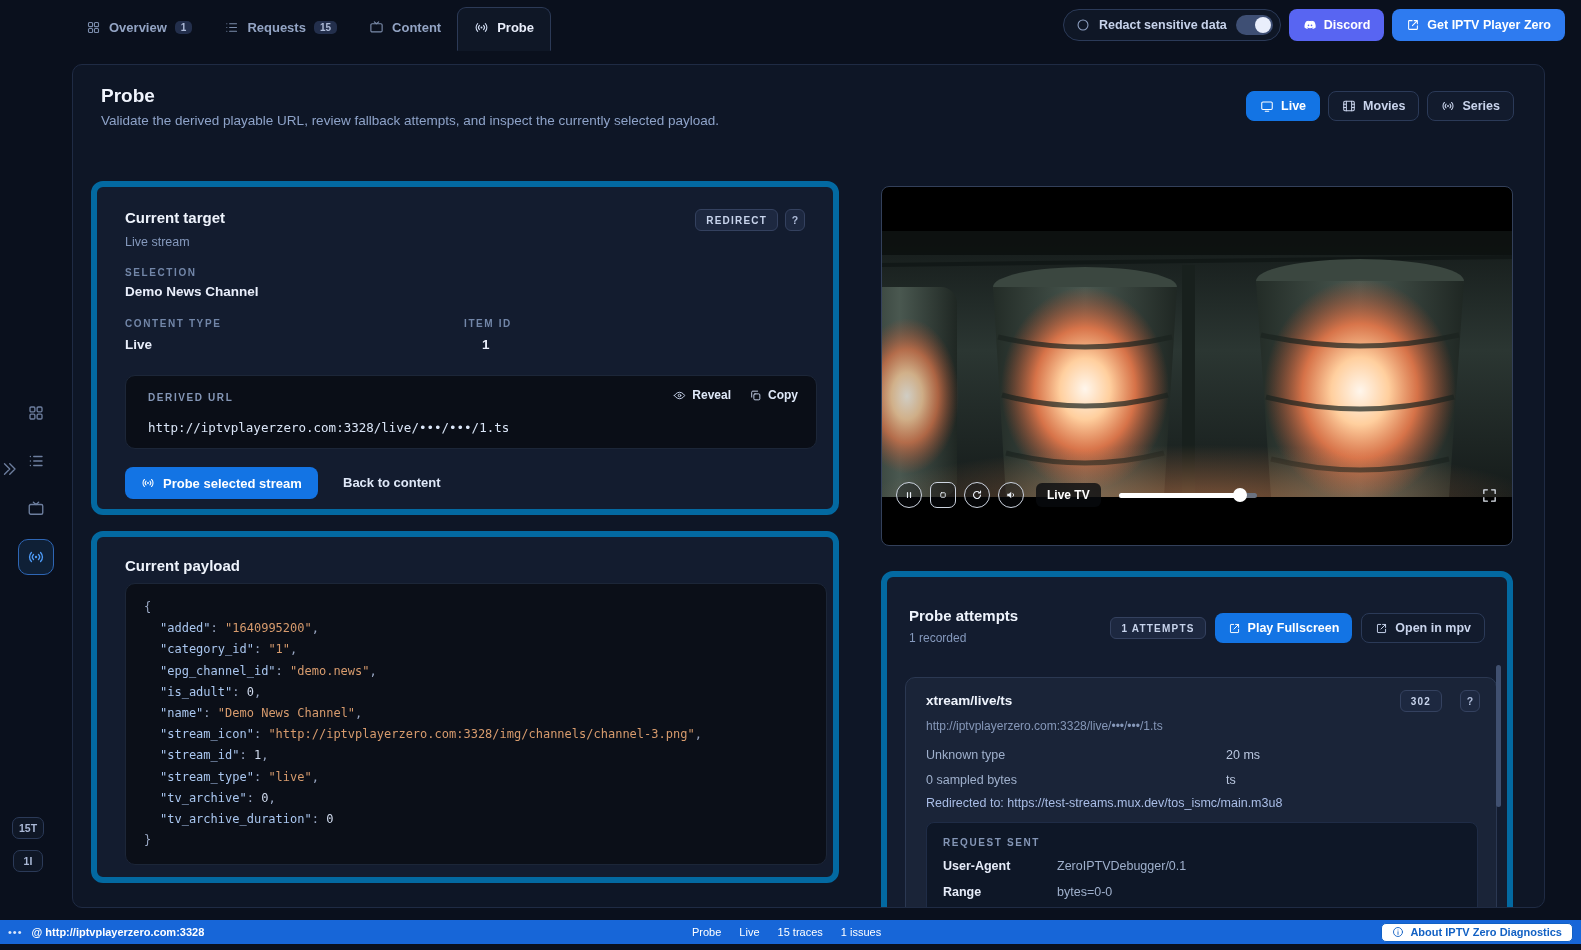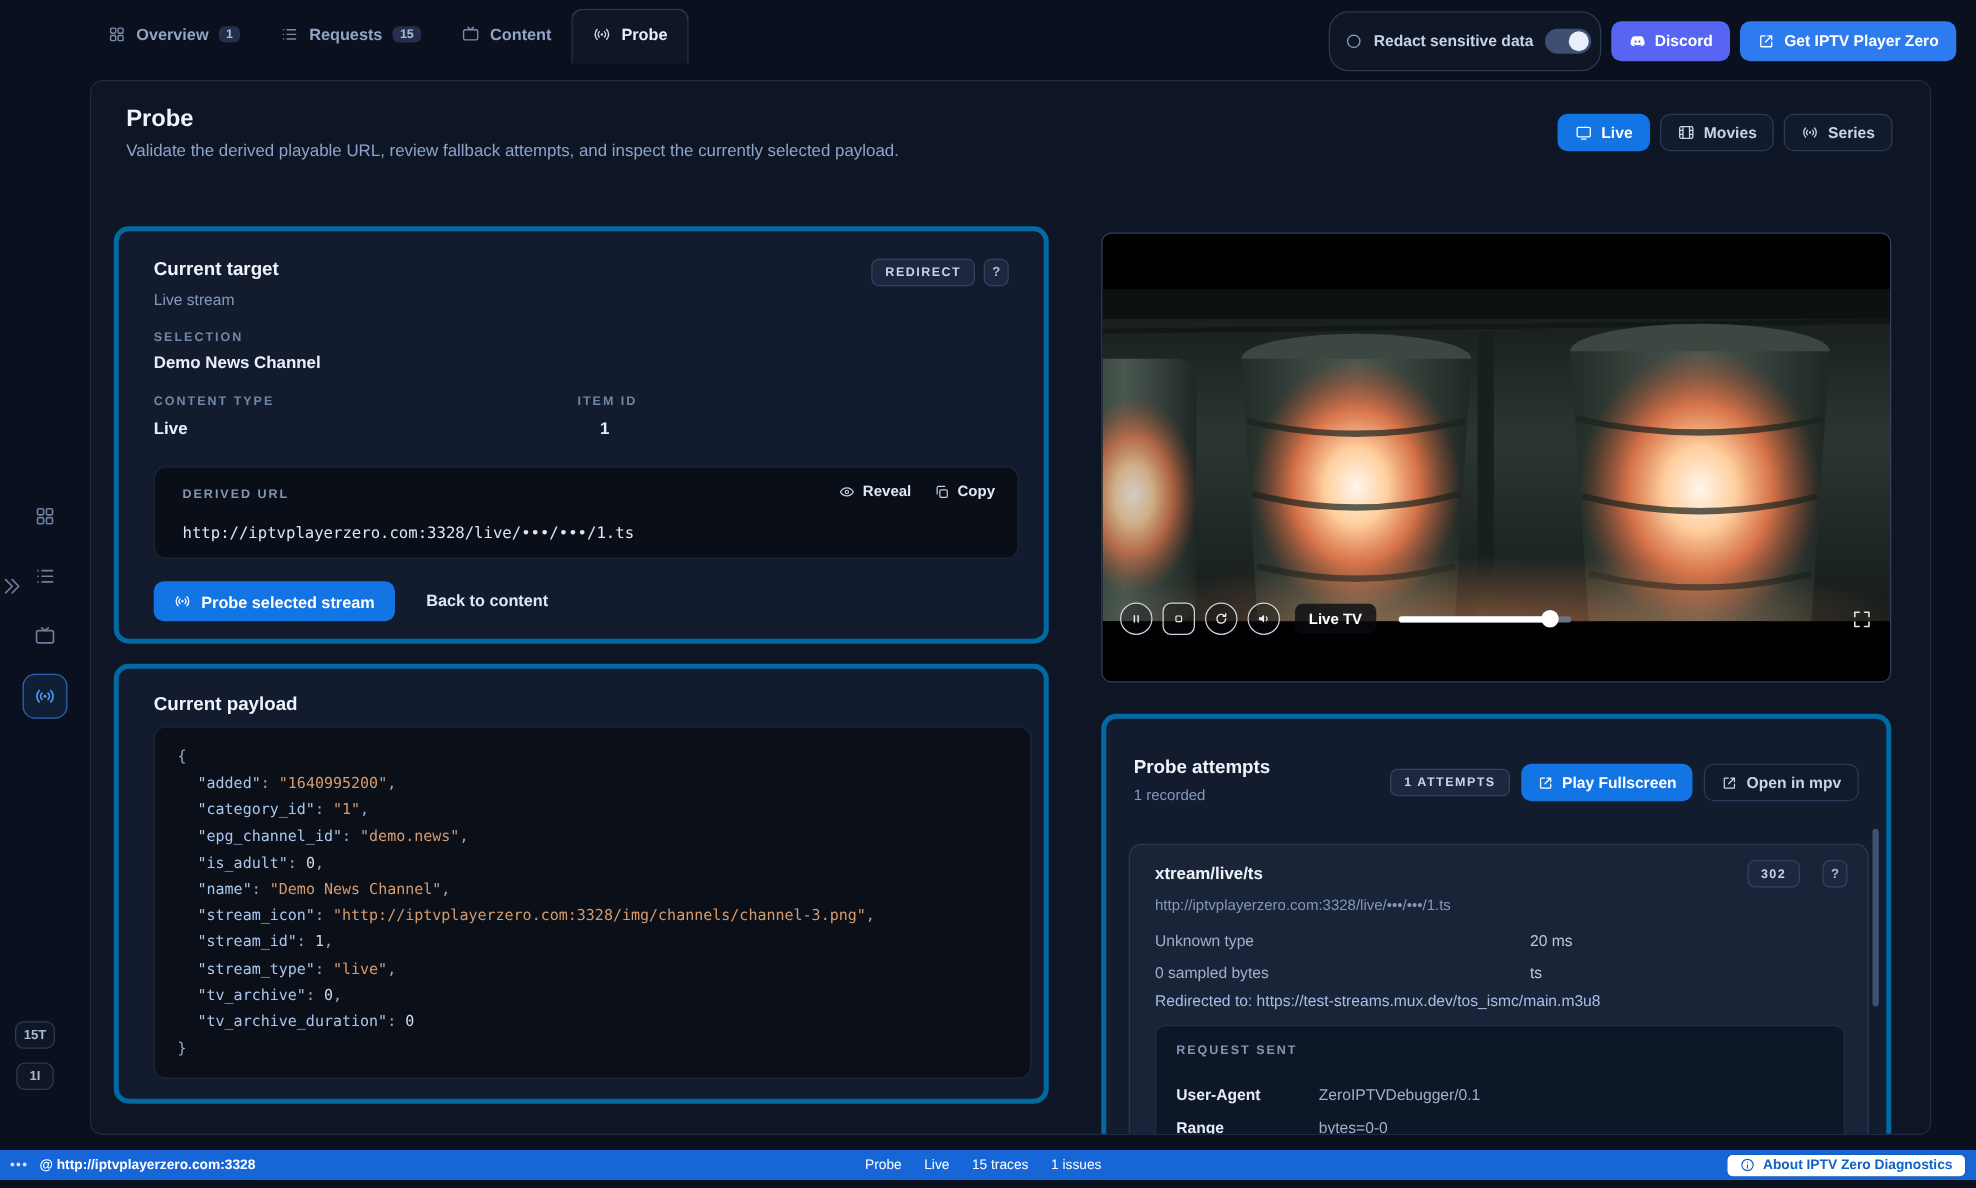--- a/index.html
+++ b/index.html
@@ -12,21 +12,21 @@
 
 
 .topbar{position:absolute;top:0;left:56px;right:0;height:50px;display:flex;align-items:flex-end}
 .tabs{display:flex;align-items:flex-end;height:100%;padding-left:14px}
 .tab{display:flex;align-items:center;gap:8px;padding:12px 16px 15px;color:#93a4c4;font-size:13px;font-weight:600;cursor:default}
 .tab .icon{width:15px;height:15px;color:#7b8cab}
 .tab-badge{font-size:10px;padding:1px 6px;border-radius:5px;background:#232f4c;color:#aebbd8;font-weight:700}
 .tab.active{background:#0f1726;border:1px solid #2c3a57;border-bottom-color:#0f1726;border-radius:9px 9px 0 0;color:#e9eefb;position:relative;top:1px}
 .tab.active .icon{color:#cfdaf0}
 .top-actions{position:absolute;right:16px;top:9px;display:flex;gap:8px;align-items:center}
-.pill-toggle{height:48px;border-radius:16px;background:#0f1726;border:1px solid #2b3a58;display:flex;align-items:center;gap:9px;padding:0 7px 0 12px;font-size:12.5px;color:#c6d2ea;font-weight:600}
+.pill-toggle{height:32px;border-radius:16px;background:#0f1726;border:1px solid #2b3a58;display:flex;align-items:center;gap:9px;padding:0 7px 0 12px;font-size:12.5px;color:#c6d2ea;font-weight:600}
 .pill-toggle .icon{width:14px;height:14px;color:#8ea0c2}
 .switch{width:37px;height:20px;border-radius:10px;background:#3e4f74;position:relative}
 .switch-knob{position:absolute;right:2px;top:2px;width:16px;height:16px;border-radius:50%;background:#e9eefb}
 .btn{display:flex;align-items:center;gap:7px;height:32px;padding:16px 14px;border-radius:8px;font-size:12.5px;font-weight:700;color:#fff;border:none;cursor:pointer}
 .btn .icon{width:14px;height:14px}
 .btn.discord{background:#5865f2}
 .btn.getapp{background:#2e7bf0}
 
 
 .sidebar{position:absolute;left:0;top:0;width:56px;height:920px;display:flex;flex-direction:row;align-items:center}
@@ -40,21 +40,21 @@
 
 
 .panel{position:absolute;left:72px;top:64px;width:1473px;height:844px;background:#0e1626;border:1px solid #1f2b44;border-radius:10px;overflow:hidden}
 .page-title{position:absolute;left:28px;top:20px;font-size:19px;font-weight:700;color:#f0f4fd}
 .page-subtitle{position:absolute;left:28px;top:48px;font-size:13.5px;color:#8ea3c9}
 .modes{position:absolute;right:30px;top:26px;display:flex;gap:8px}
 .mode-btn{display:flex;align-items:center;gap:7px;height:30px;padding:0 13px;border-radius:8px;font-size:12.5px;font-weight:700;color:#c9d4ec;background:#121b2d;border:1px solid #2b3a58;cursor:pointer}
 .mode-btn .icon{width:14px;height:14px}
 .mode-btn.active{background:#1374e4;border-color:#1374e4;color:#fff}
 
-.card{position:absolute;background:#131c2f;border:4px solid #0369a1;border-radius:12px}
+.card{position:absolute;background:#131c2f;border:6px solid #0369a1;border-radius:12px}
 .card.target{left:18px;top:116px;width:748px;height:334px}
 .card.payload{left:18px;top:466px;width:748px;height:352px}
 .card.attempts{left:808px;top:506px;width:632px;height:430px;overflow:hidden}
 
 .card-title{font-size:15px;font-weight:700;color:#eef3fc}
 .label-caps{font-size:10px;letter-spacing:1.6px;color:#7286a8;font-weight:700}
 .grey-sub{font-size:12.5px;color:#8599bd}
 .value-strong{font-size:13.5px;font-weight:600;color:#e9eefb}
 
 .badge-pill{display:inline-flex;align-items:center;height:22px;padding:0 10px;border-radius:6px;background:#1d2840;border:1px solid #34415f;font-size:10px;font-weight:700;letter-spacing:1.2px;color:#c8d4ec}
@@ -106,21 +106,21 @@
 .att-badges{position:absolute;right:16px;top:12px;display:flex;gap:18px}
 .att-url{position:absolute;left:20px;top:41px;font-size:12px;color:#8597b8}
 .meta{position:absolute;left:20px;top:64px;width:552px}
 .meta-row{display:flex;height:25px;align-items:center;font-size:12.5px}
 .meta-row .m-l{width:300px;color:#9fb0cc}
 .meta-row .m-v{color:#bac7df}
 .redirect-line{position:absolute;left:20px;top:118px;font-size:12.5px;color:#a9bde6}
 .reqbox{position:absolute;left:20px;top:144px;width:552px;height:96px;background:#0e1727;border:1px solid #1f2c46;border-radius:8px}
 .reqbox .label-caps{position:absolute;left:16px;top:14px;color:#8496b6}
 .hdrs{position:absolute;left:16px;top:36px;width:520px}
-.hdr-row{display:flex;height:26px;align-items:flex-end;font-size:12.5px}
+.hdr-row{display:flex;height:26px;align-items:flex-start;font-size:12.5px}
 .hdr-row .h-n{width:114px;font-weight:700;color:#e6ecf9}
 .hdr-row .h-v{color:#9fb0cc}
 .scrollbar-thumb{position:absolute;right:6px;top:88px;width:5px;height:142px;border-radius:3px;background:#405070}
 
 
 .statusbar{position:absolute;left:0;top:920px;width:1581px;height:24px;background:#1766d8;display:flex;align-items:center;padding:0 8px;font-size:11px;color:#fff}
 .sbar-left{display:flex;align-items:center;gap:9px}
 .sbar-menu{letter-spacing:1px;color:#dbe7fb;cursor:pointer}
 .sbar-host{font-weight:600}
 .sbar-center{position:absolute;left:692px;display:flex;gap:18px}

